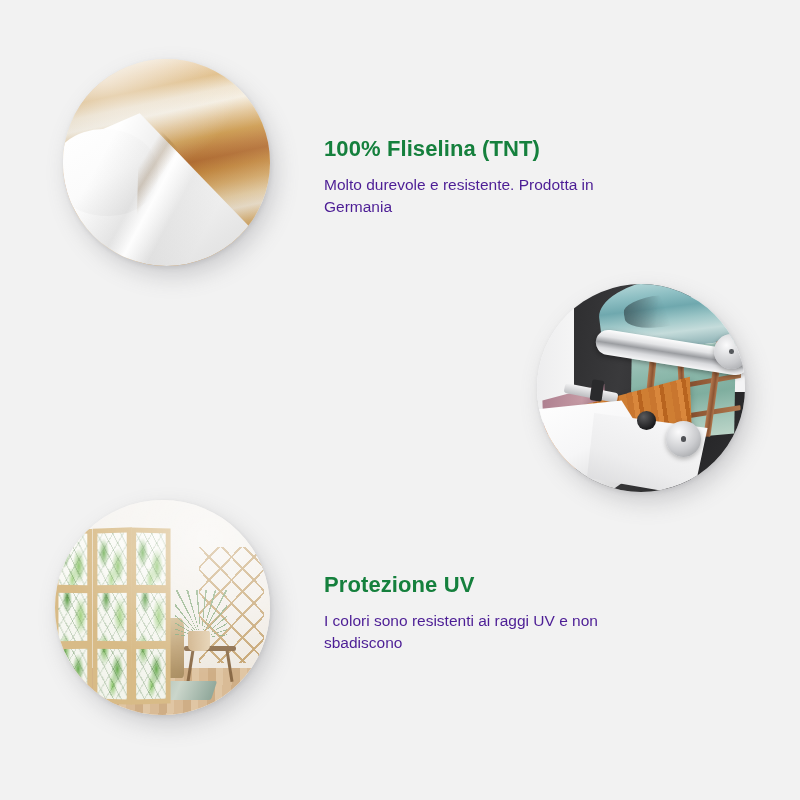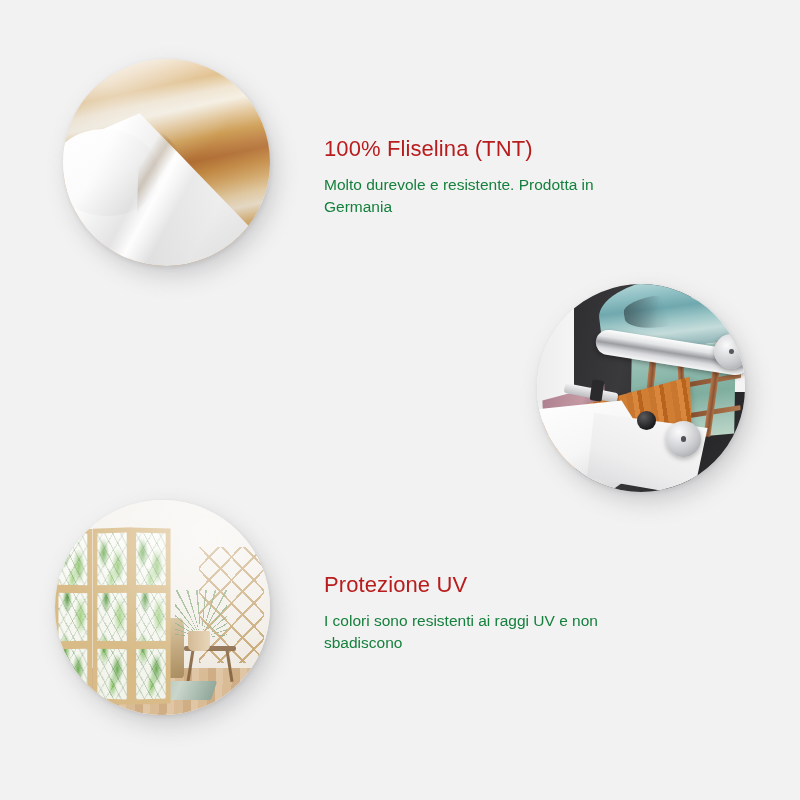--- a/index.html
+++ b/index.html
@@ -287,29 +287,29 @@
   .rm-p3 { left:60%; width:30%; transform:perspective(520px) rotateY(10deg); }
   .rm-haze {
     position:absolute; inset:0;
     background:radial-gradient(120% 110% at 72% 18%, rgba(255,255,255,0.55), rgba(255,255,255,0) 58%);
   }
 
   
   .txt { position:absolute; }
   .txt h3 {
     font-size:22px;
-    font-weight:normal;
-    color:#b91c1c;
+    font-weight:bold;
+    color:#15803d;
     letter-spacing:.1px;
     margin-bottom:12px;
   }
   .txt p {
     font-size:15.5px;
     font-weight:normal;
-    color:#15803d;
+    color:#4c1d95;
     line-height:1.42;
   }
   .txt.right { text-align:right; }
 
   #t1 { left:324px; top:136px; width:340px; }
   #t2 { left:130px; top:341px; width:340px; }
   #t3 { left:324px; top:572px; width:340px; }
   #t2 h3 { font-size:22.5px; }
 </style>
 </head>

